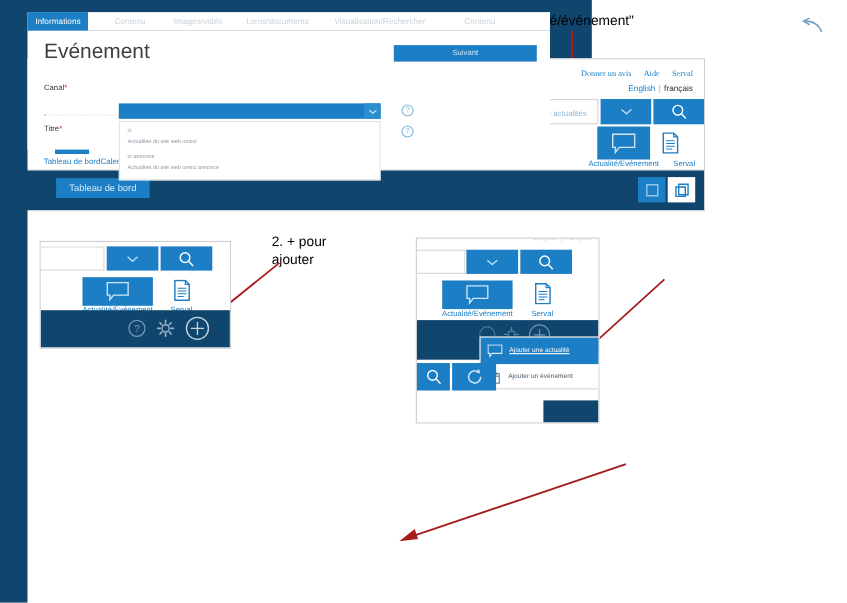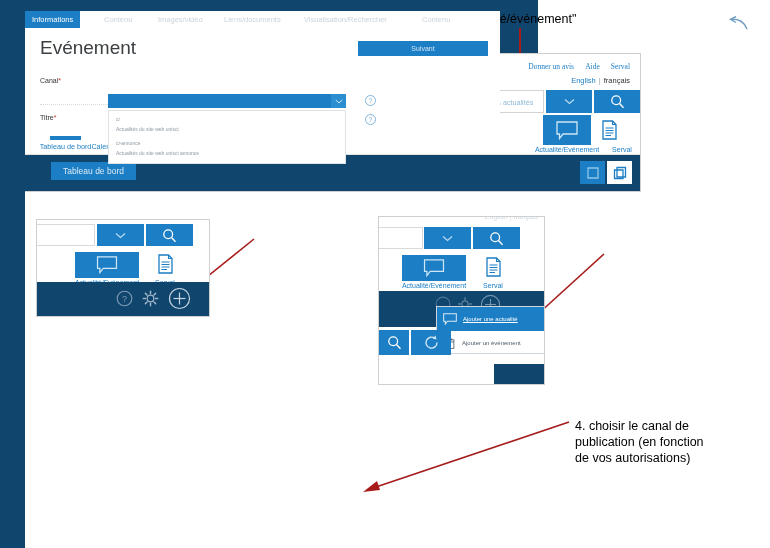--- a/index.html
+++ b/index.html
@@ -231,20 +231,22 @@
       </div>
       <div class="bar-ico" style="right:8px;background:#fff;">
         <svg width="14" height="14" viewBox="0 0 14 14">
           <path d="M4 1.5 H12.5 V11 H4 Z" fill="none" stroke="#1c7ec4" stroke-width="1.3"></path>
           <path d="M1.5 4 H10 V12.5 H1.5 Z" fill="none" stroke="#1c7ec4" stroke-width="1.3"></path>
           </svg>
       </div>
     </div>
   </div>
 
+  <div class="callout" style="left:247px;top:212px;width:110px;">2. + pour
+ajouter</div>
   <svg class="arrow" style="left:168px;top:237px;width:90px;height:68px;">
     <line x1="86" y1="2" x2="14" y2="60" stroke="#a61c1c" stroke-width="1.6"></line>
     <polygon points="7,66 17,54 20,62" fill="#a61c1c"></polygon>
   </svg>
 
   <div class="panel" id="p2">
     <div class="inner">
 
       <div style="position:absolute;left:0;top:4px;width:58px;height:22px;border:1px solid #d9d9d9;border-left:none;box-sizing:border-box;background:#fff;"></div>
       <div style="position:absolute;left:60px;top:4px;width:47px;height:22px;background:#1c7ec4;display:flex;align-items:center;justify-content:center;">
@@ -412,23 +414,20 @@
     </div>
     <div style="position:absolute;left:32px;top:113px;width:40px;height:25px;background:#1c7ec4;display:flex;align-items:center;justify-content:center;">
       <svg width="17" height="17" viewBox="0 0 17 17">
         <path d="M14 8.5 A5.5 5.5 0 1 1 12 4.4" fill="none" stroke="#cfe6f7" stroke-width="1.4"></path>
         <polygon points="12.6,1.5 13.4,5.6 9.5,4.4" fill="#cfe6f7"></polygon>
         </svg>
     </div>
     <div style="position:absolute;right:0;bottom:0;width:50px;height:20px;background:#10456e;"></div>
   </div>
 
-  <div class="callout" style="left:575px;top:418px;width:190px;">4. choisir le canal de
-publication (en fonction
-de vos autorisations)</div>
   <svg class="arrow" style="left:355px;top:420px;width:220px;height:80px;">
     <line x1="214" y1="2" x2="18" y2="68" stroke="#a61c1c" stroke-width="1.7"></line>
     <polygon points="8,72 22,61 25,70" fill="#a61c1c"></polygon>
   </svg>
 
   <div id="p4">
     <div class="p4-leftstripe"></div>
 
     <div class="p4-tabs">
       <div class="tab active" style="left:0;">Informations</div>

